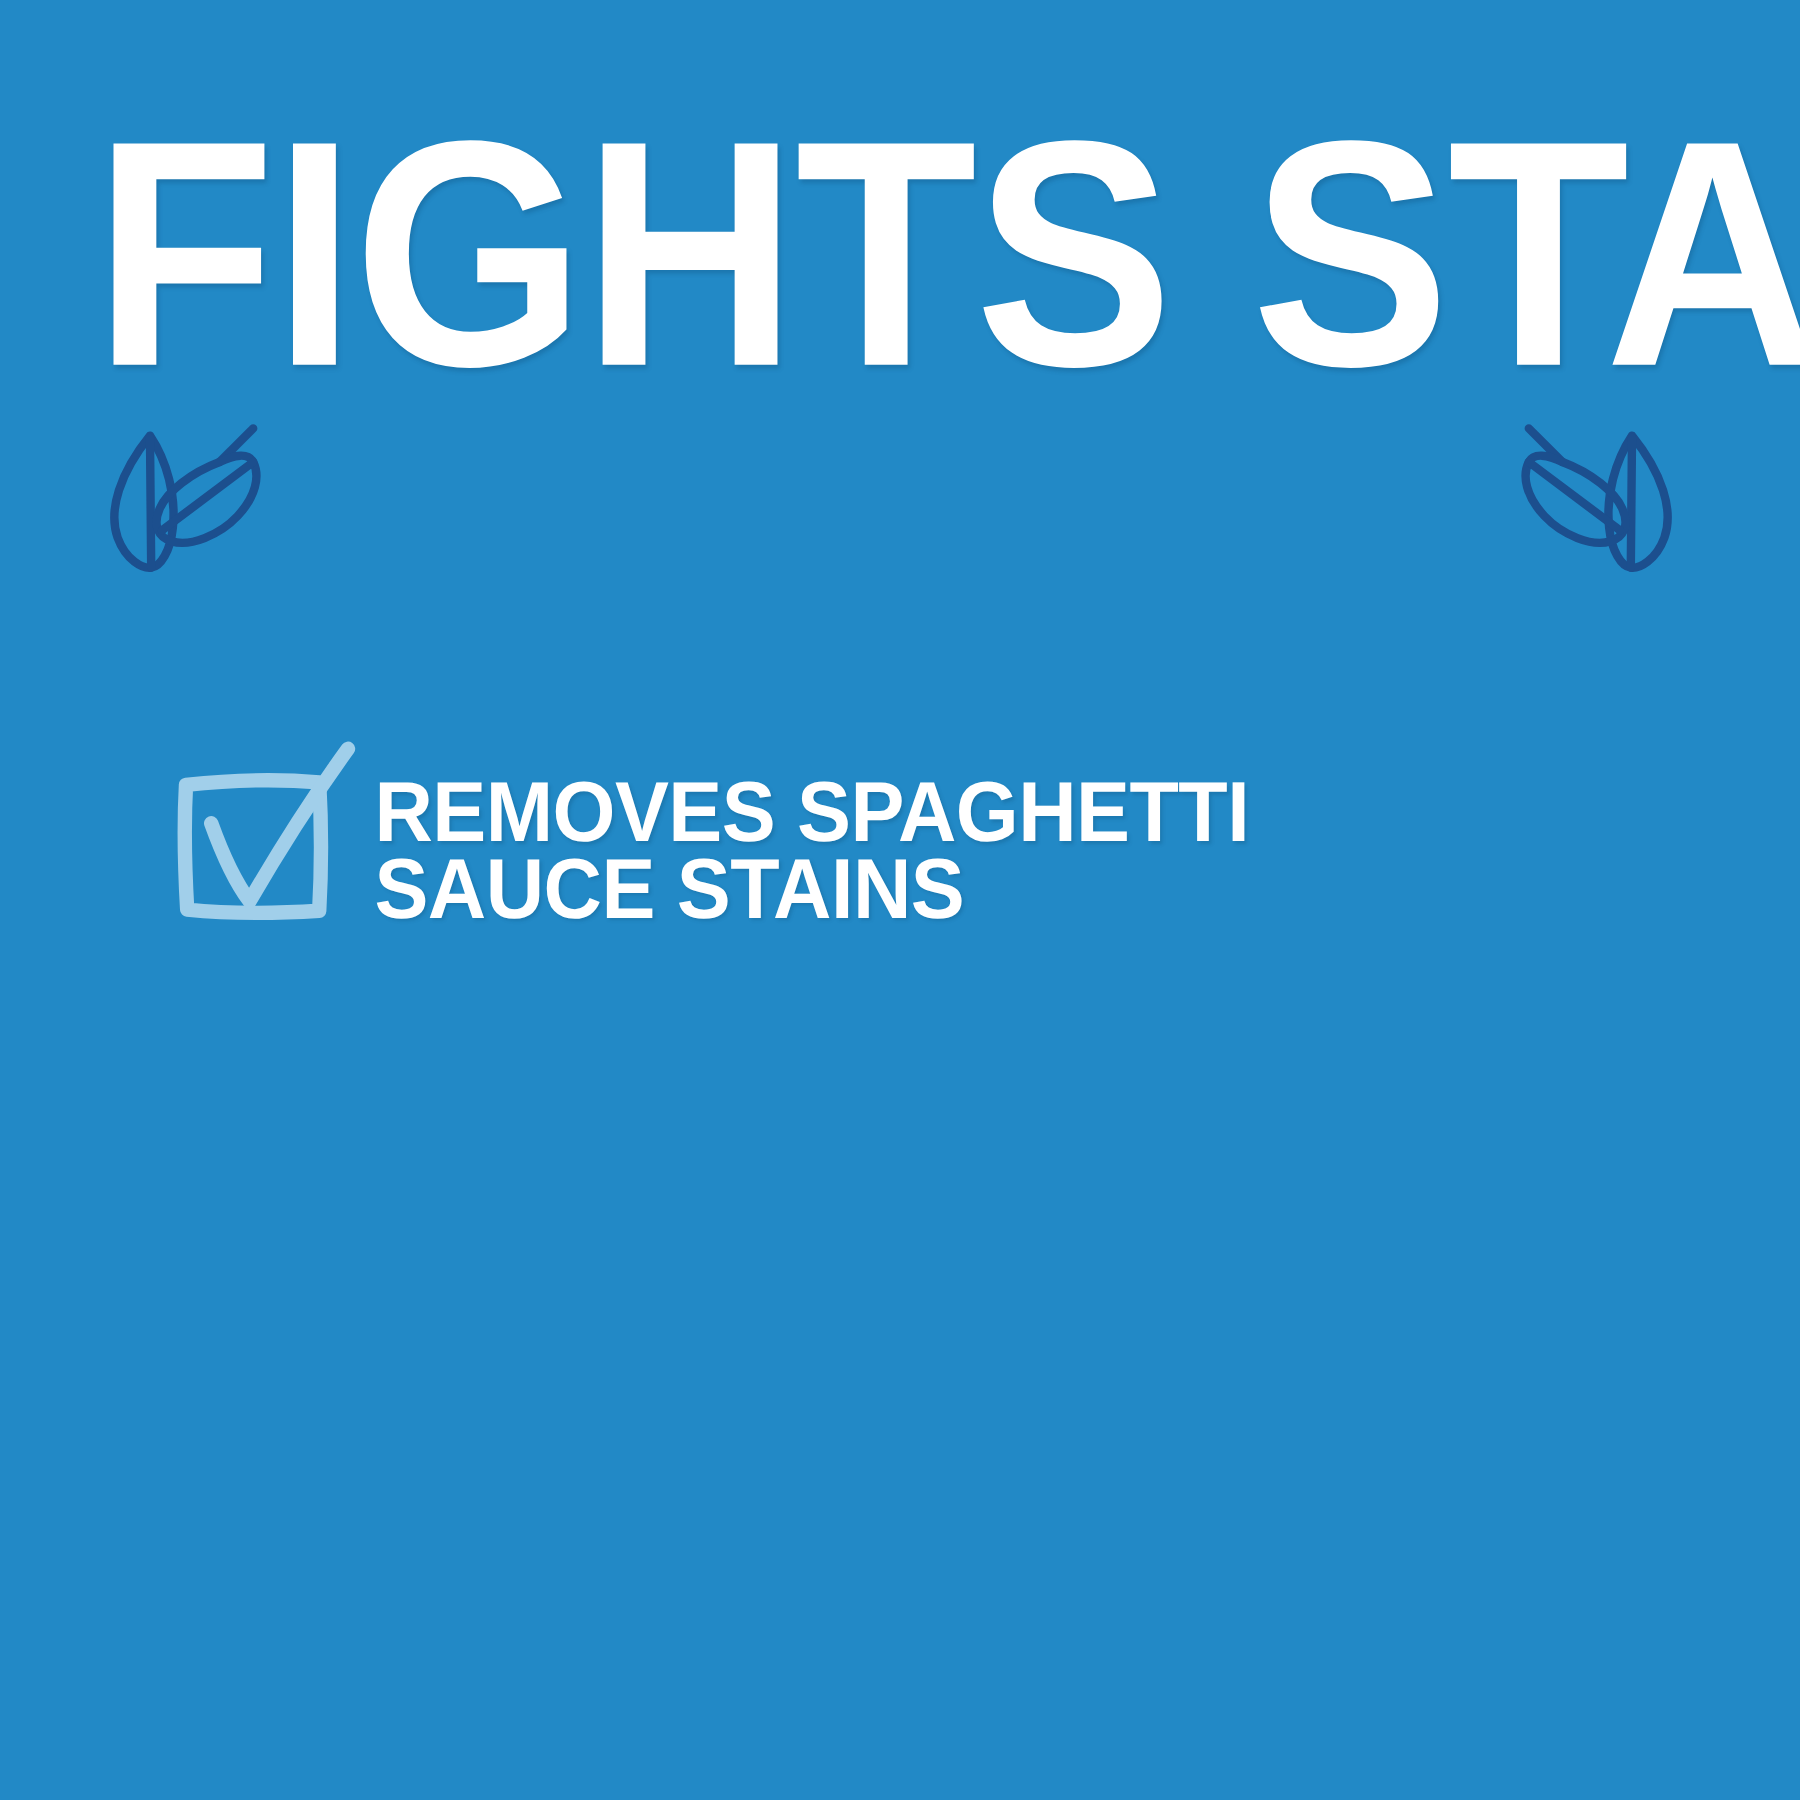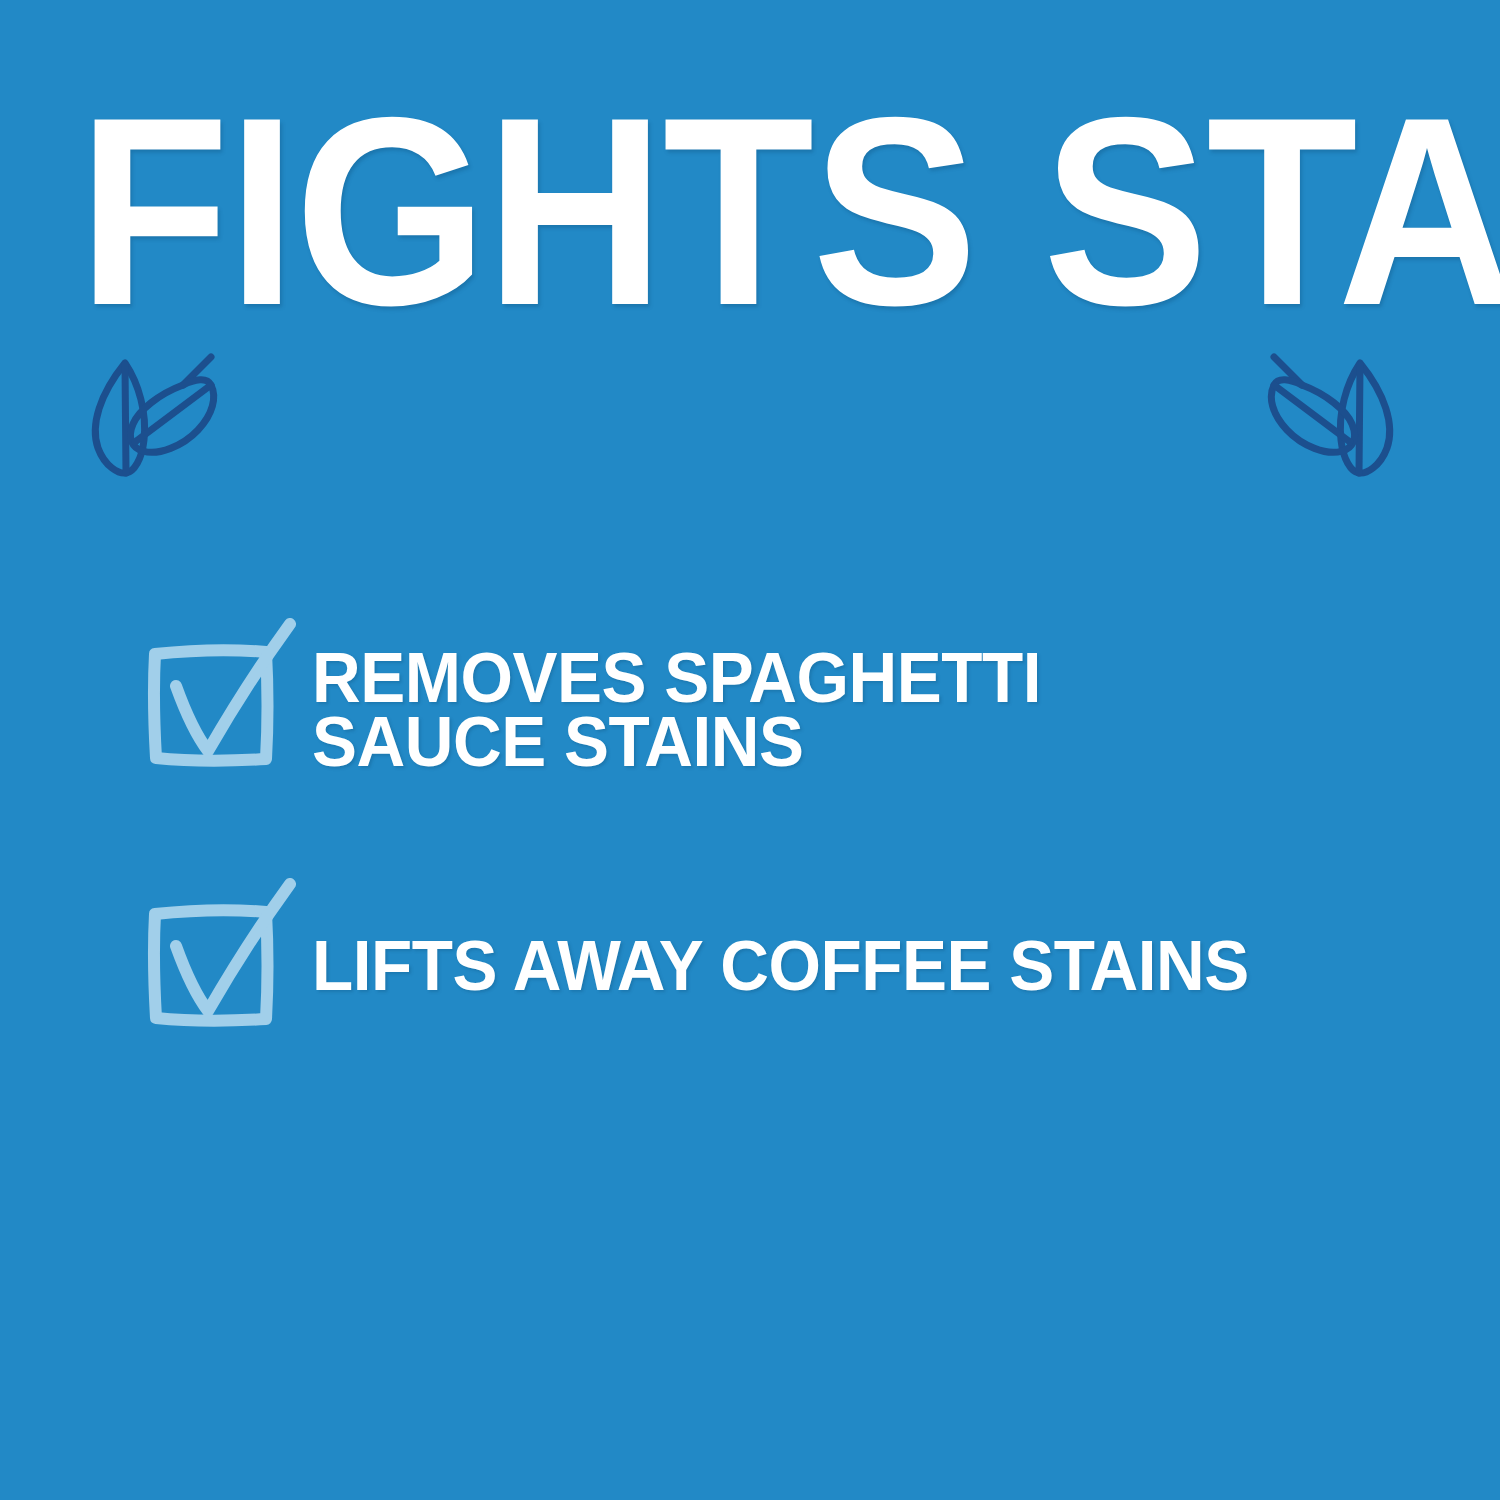--- a/index.html
+++ b/index.html
@@ -138,29 +138,16 @@
             <path d="M38 74 C47 99 58 123 70 139 C92 101 120 56 152 12"></path>
           </g>
         </svg>
       </span>
       <div class="benefit-text two-line" style="color: rgb(255, 255, 255);">
         <span class="ln">REMOVES SPAGHETTI</span>
         <span class="ln">SAUCE STAINS</span>
       </div>
     </div>
 
-    <div class="benefit-row r2">
-      <span class="check-box-icon">
-        <svg width="175" height="190" viewBox="0 0 175 190" fill="none">
-          <g stroke="#A8D3EC" stroke-width="12" stroke-linecap="round" stroke-linejoin="round" fill="none" opacity="0.95">
-            <path d="M17 42 C15 78 16 112 18 146 C58 150 96 149 128 147 C130 112 130 76 128 40 C94 37 55 38 17 42 Z"></path>
-            <path d="M38 74 C47 99 58 123 70 139 C92 101 120 56 152 12"></path>
-          </g>
-        </svg>
-      </span>
-      <div class="benefit-text one-line" style="color: rgb(255, 255, 255);">
-        <span class="ln">LIFTS AWAY COFFEE STAINS</span>
-      </div>
-    </div>
 
 
   </div>
 </div>
 
 </body></html>

